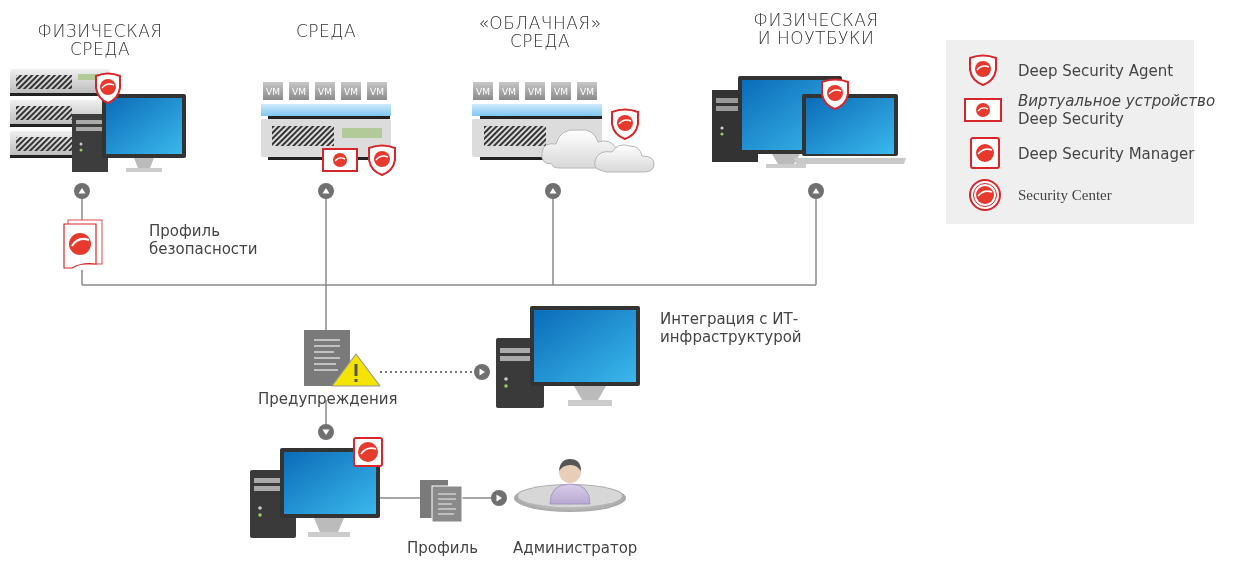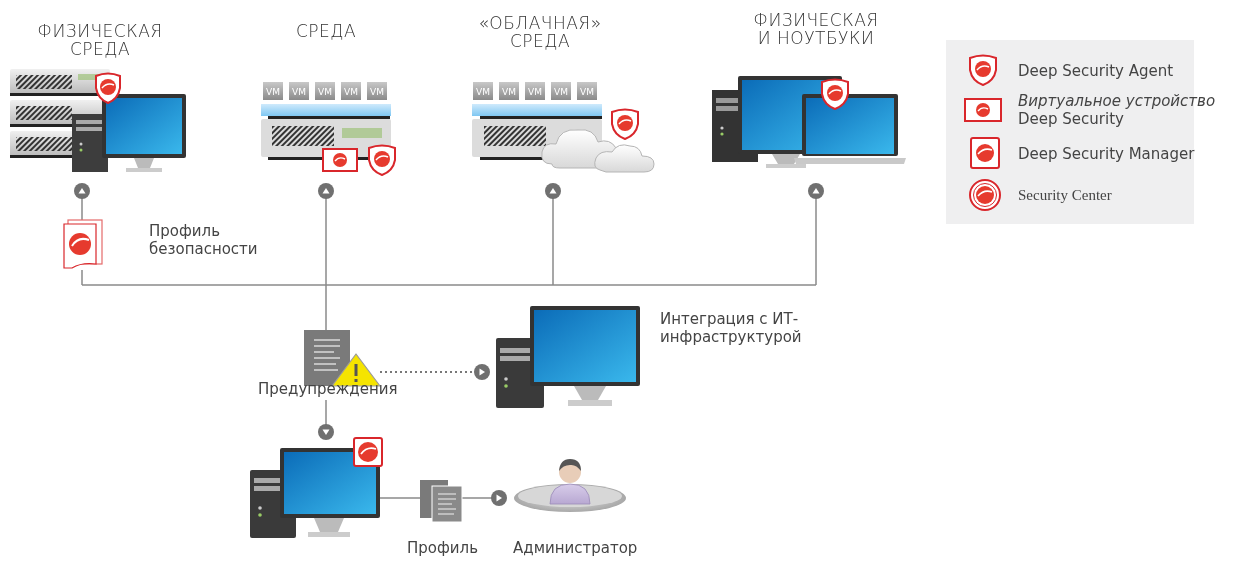--- a/index.html
+++ b/index.html
@@ -268,21 +268,21 @@
     <line x1="12" y1="30" x2="38" y2="30"></line>
     <line x1="12" y1="36" x2="34" y2="36"></line>
     <line x1="12" y1="42" x2="36" y2="42"></line>
   </g>
   <g>
     <path d="M54,26 L78,58 L30,58Z" fill="#f5e400" stroke="#9a9a9a" stroke-width="1.2" stroke-linejoin="round"></path>
     <rect x="52.5" y="36" width="3" height="12" fill="#555"></rect>
     <rect x="52.5" y="51" width="3" height="3" fill="#555"></rect>
   </g>
 </svg>
-<div class="label" style="left:258px; top:380px;text-align:right;">Предупреждения</div>
+<div class="label" style="left:258px; top:390px;text-align:right;">Предупреждения</div>
 
 <svg class="abs" style="left:494px; top:304px;" width="152" height="106">
   <defs>
     <linearGradient id="scr3" x1="0" y1="0" x2="1" y2="1">
         <stop offset="0" stop-color="#0b6cb8"></stop>
         <stop offset="1" stop-color="#3ab8ec"></stop>
       </linearGradient>
   </defs>
   <rect x="2" y="34" width="48" height="70" rx="2" fill="#3a3a3a"></rect>
   <rect x="6" y="44" width="40" height="5" fill="#aaa"></rect>

